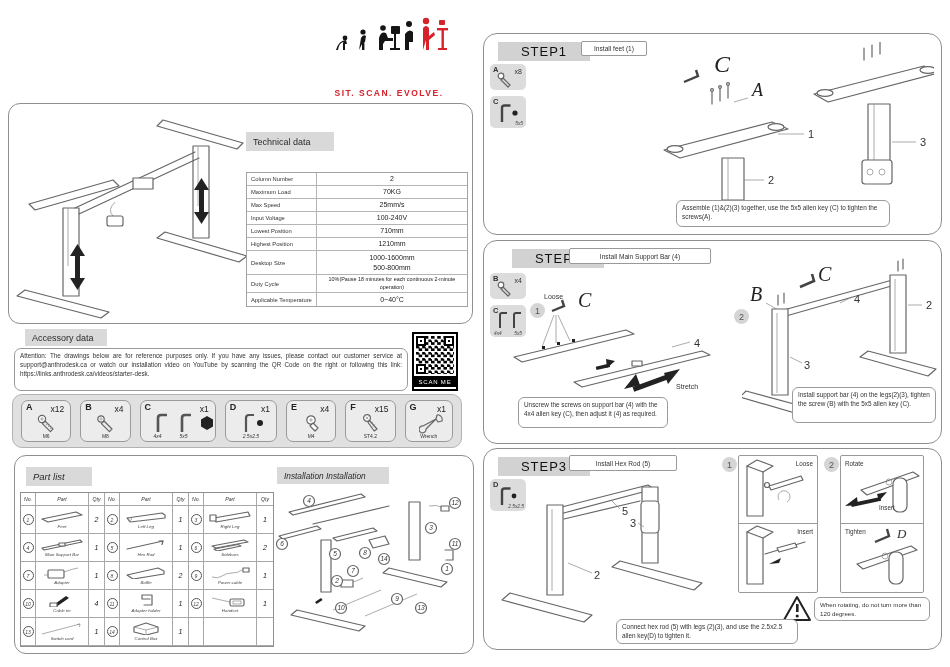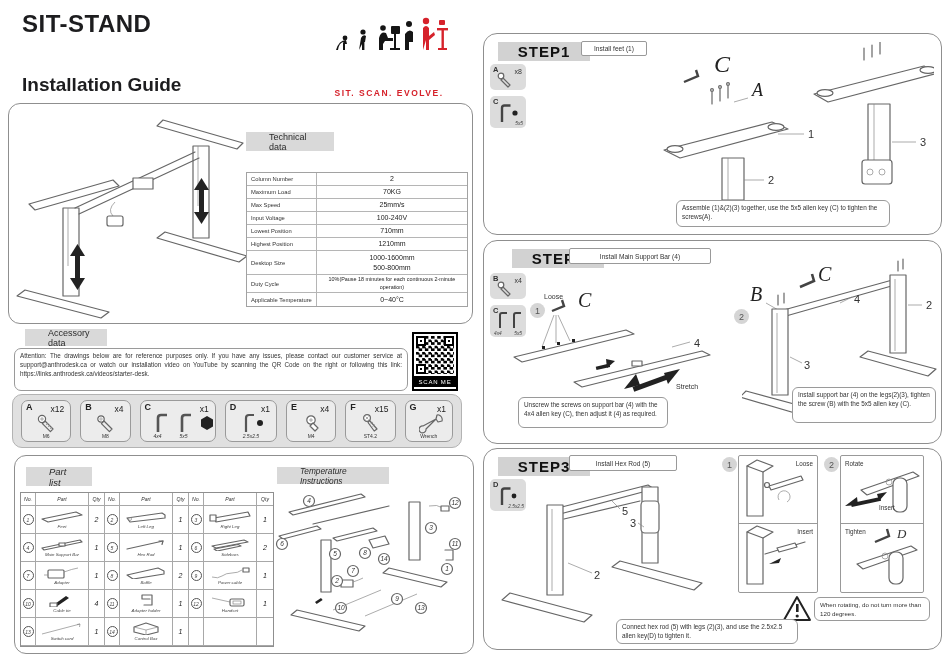--- a/index.html
+++ b/index.html
@@ -1,23 +1,23 @@
 <!DOCTYPE html>
 <html><head>
 <meta charset="utf-8">
 <style>
   html,body{margin:0;padding:0;background:#fff;}
   .page{position:relative;width:950px;height:667px;background:#ffffff;overflow:hidden;
         font-family:"Liberation Sans",sans-serif;color:#222;}
   .abs{position:absolute;}
   .panel{position:absolute;border:1.5px solid #8f8f8f;border-radius:12px;background:#fff;}
-  .glabel{position:absolute;background:#d9d9d9;color:#2b2b2b;display:flex;align-items:center;padding:0 23px;box-sizing:border-box;}
+  .glabel{position:absolute;background:#d9d9d9;color:#2b2b2b;display:flex;align-items:center;padding:0 7px;box-sizing:border-box;}
   .note{position:absolute;border:1px solid #9a9a9a;border-radius:6px;background:#fff;
         font-size:6.4px;line-height:1.4;padding:3px 5px;color:#333;box-sizing:border-box;}
-  .step-head{position:absolute;background:#d2d2d2;font-weight:bold;font-size:15px;letter-spacing:1px;
+  .step-head{position:absolute;background:#d2d2d2;font-weight:normal;font-size:13px;letter-spacing:1px;
         display:flex;align-items:center;justify-content:center;color:#111;}
   .step-title{position:absolute;border:1px solid #999;font-size:6.6px;display:flex;align-items:center;
         justify-content:center;color:#333;background:#fff;box-sizing:border-box;border-radius:2px;}
   .toolbox{position:absolute;background:#dcdcdc;border-radius:5px;}
   .tool-letter{position:absolute;left:3px;top:1px;font-size:7.5px;font-weight:bold;color:#333;}
   .tool-qty{position:absolute;right:4px;top:4px;font-size:7px;color:#333;}
   .tool-size{position:absolute;font-size:4.8px;font-style:italic;color:#444;}
   .circ-num{position:absolute;width:15px;height:15px;border-radius:50%;background:#d5d5d5;color:#555;
         font-size:9px;display:flex;align-items:center;justify-content:center;}
   .ln{stroke:#666;fill:none;stroke-width:1.2;stroke-linejoin:round;stroke-linecap:round;}
@@ -65,23 +65,21 @@
   .half{position:relative;height:50%;box-sizing:border-box;}
   .half.top{border-bottom:1px solid #999;}
   .half-lbl{position:absolute;font-size:6.3px;color:#333;}
 </style>
 </head>
 <body>
 
 <div class="page">
 
   <div class="abs" style="left:22px;top:10px;font-size:24px;font-weight:bold;line-height:1.17;color:#1d1d1f;letter-spacing:.5px;">
-    <div>SIT-STAND</div>
   </div>
-  <div class="abs" style="left:22px;top:74px;font-size:19px;font-weight:bold;color:#1d1d1f;">Installation Guide</div>
 
   <div class="abs" style="left:305px;top:12px;width:168px;height:88px;text-align:center;">
     <svg class="abs" style="left:28px;top:4px;" width="116" height="40" viewBox="0 0 116 40">
 
       <g fill="#151515">
           <circle cx="12" cy="22" r="2.4"></circle>
           <path d="M3,34 Q6,24 13,24 L14,28 L11,28 L10,26 Q6,27 5,34 Z"></path>
           <rect x="10" y="27" width="2" height="7"></rect>
         </g>
 
@@ -480,21 +478,21 @@
         <span class="pname">Control Box</span>
         </div>
       <div class="pc body">
           <span class="pqty">1</span>
         </div>
       <div class="pc body"></div>
       <div class="pc body"></div>
       <div class="pc body"></div>
     </div>
 
-    <div class="glabel" style="left:262px;top:11px;width:112px;height:17px;font-size:8.3px;">Temperature Instructions</div>
+    <div class="glabel" style="left:262px;top:11px;width:112px;height:17px;font-size:8.3px;">Installation Installation</div>
 
     <svg class="abs" style="left:254px;top:28px;" width="200" height="164" viewBox="0 0 200 164">
 
       <path class="ln" d="M20,28 L92,10 L96,13 L24,31 Z"></path>
       <rect class="lnf" x="140" y="18" width="11" height="58"></rect>
       <path class="ln" d="M10,52 L48,42 L52,45 L14,55 Z"></path>
       <rect class="lnf" x="52" y="56" width="10" height="52"></rect>
       <path class="ln" d="M44,40 L120,22"></path>
       <path class="ln" d="M64,54 L104,44 L108,47 L68,57 Z"></path>
       <path class="lnf" d="M100,56 L116,52 L120,60 L104,64 Z"></path>

